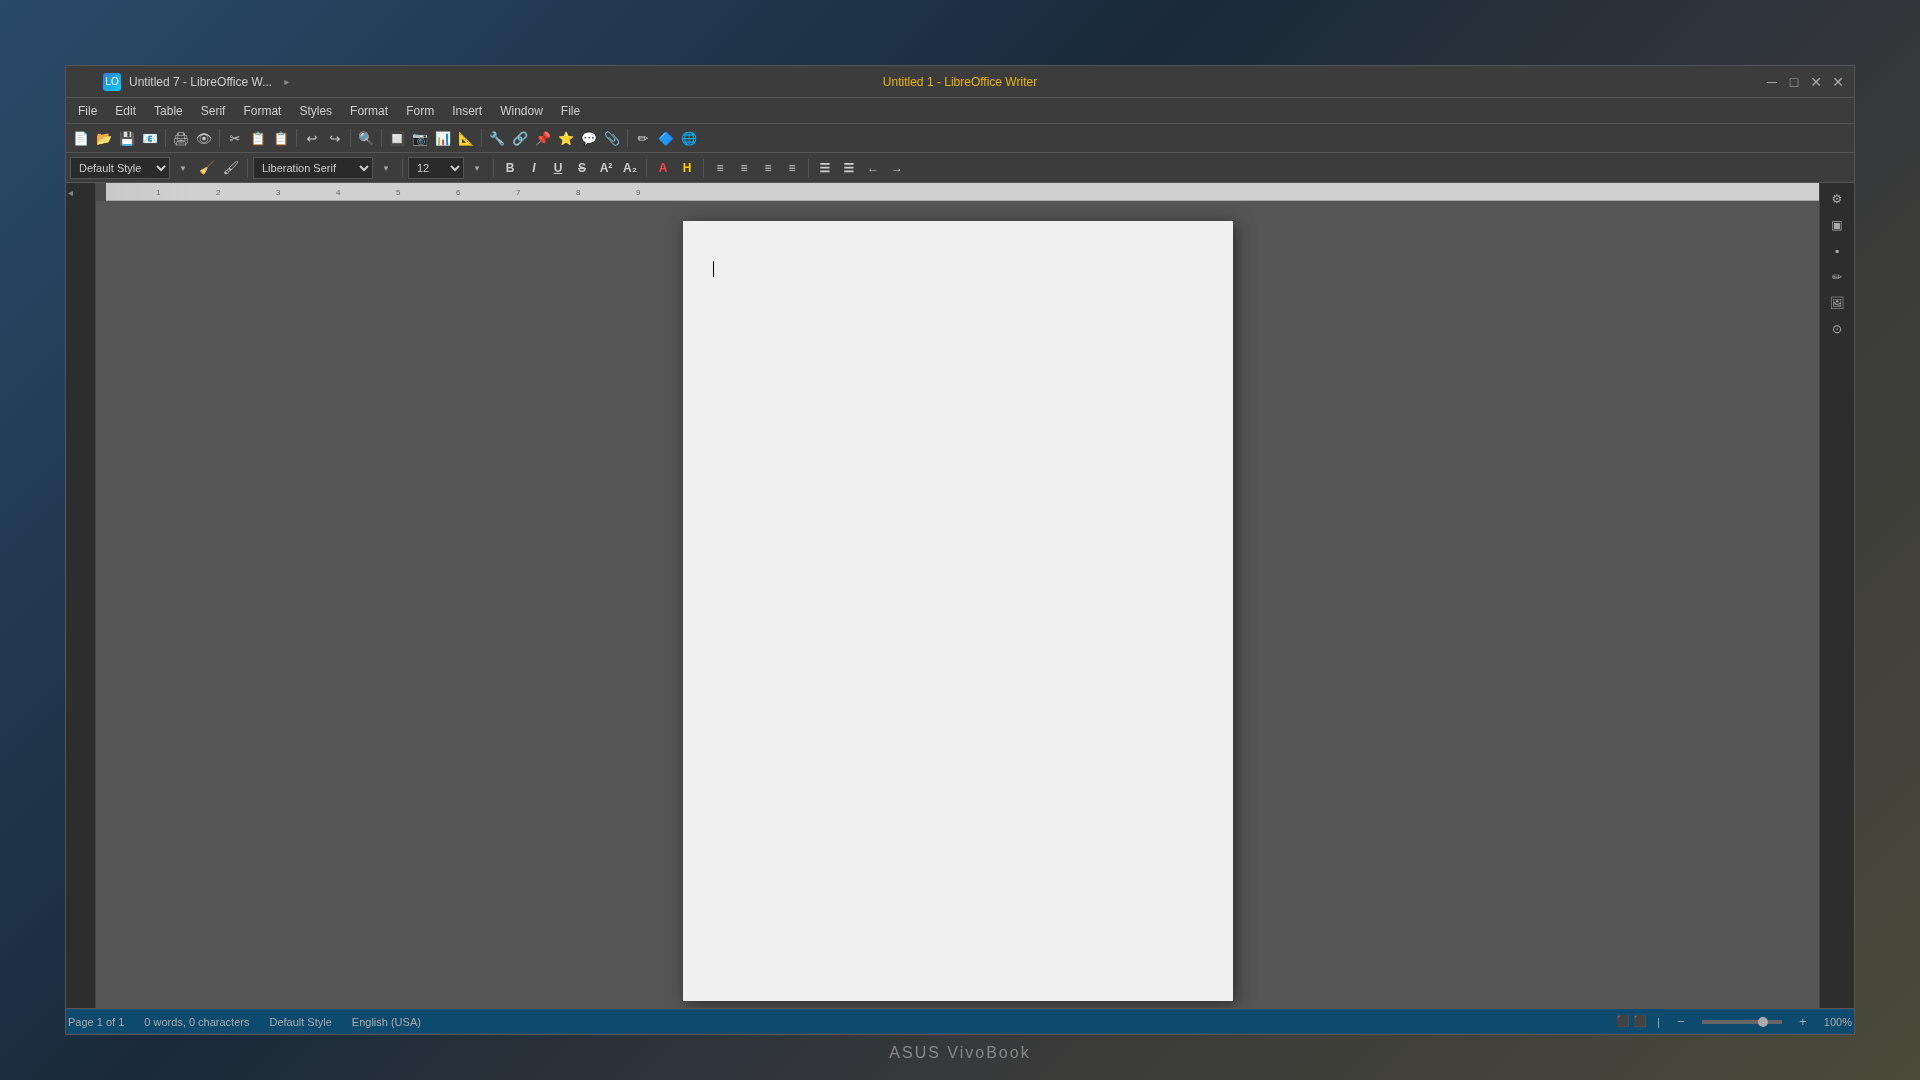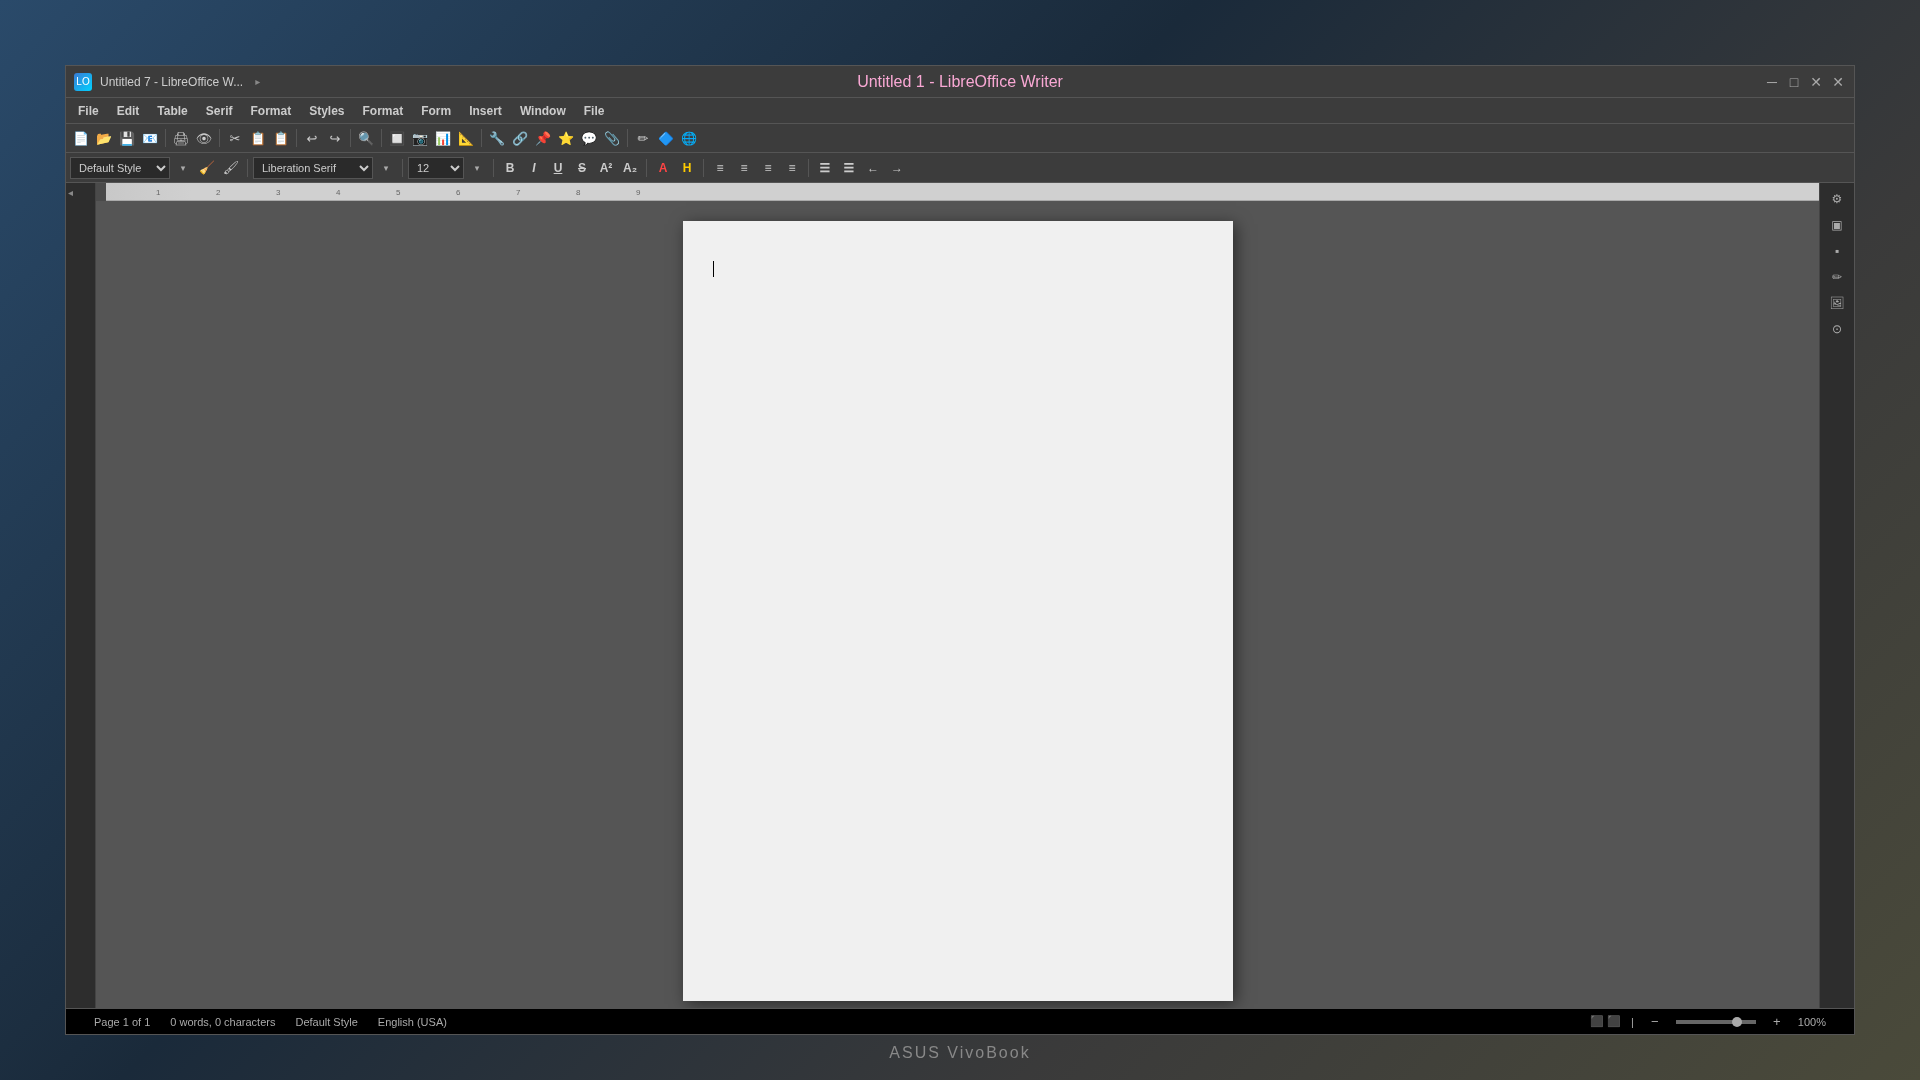--- a/index.html
+++ b/index.html
@@ -66,39 +66,40 @@
     .app-icon {
       width: 18px;
       height: 18px;
       background: linear-gradient(135deg, #3a7bd5, #00d2ff);
       border-radius: 3px;
       display: flex;
       align-items: center;
       justify-content: center;
       font-size: 10px;
       color: white;
+      margin-left: 29px;
     }
 
     .title-bar-text {
       color: #ccc;
       font-size: 12px;
     }
 
     .title-bar-pin {
       color: #888;
       font-size: 10px;
       margin-left: 4px;
     }
 
     .title-center {
       position: absolute;
       left: 50%;
       transform: translateX(-50%);
-      color: #f9a8d4;
-      font-size: 16px;
+      color: #eab308;
+      font-size: 12px;
     }
 
     .title-bar-controls {
       display: flex;
       gap: 6px;
       align-items: center;
     }
 
     .win-btn {
       width: 16px;
@@ -116,21 +117,20 @@
     
     .menu-bar {
       height: 26px;
       background: #3c3c3c;
       display: flex;
       align-items: center;
       padding: 0 4px;
       border-bottom: 1px solid #555;
       flex-shrink: 0;
       gap: 2px;
-      font-weight: bold;
     }
 
     .menu-item {
       padding: 3px 8px;
       color: #ccc;
       font-size: 12px;
       cursor: pointer;
       border-radius: 3px;
     }
 
@@ -330,25 +330,25 @@
       font-size: 12px;
       display: flex;
       align-items: center;
       justify-content: center;
       border-radius: 2px;
     }
 
     
     .status-bar {
       height: 26px;
-      background: #000000;
+      background: #0c4a6e;
       border-top: 1px solid #555;
       display: flex;
       align-items: center;
-      padding: 0 28px;
+      padding: 0 2px;
       flex-shrink: 0;
       gap: 20px;
     }
 
     .status-item {
       color: #aaa;
       font-size: 11px;
     }
 
     .status-right {

